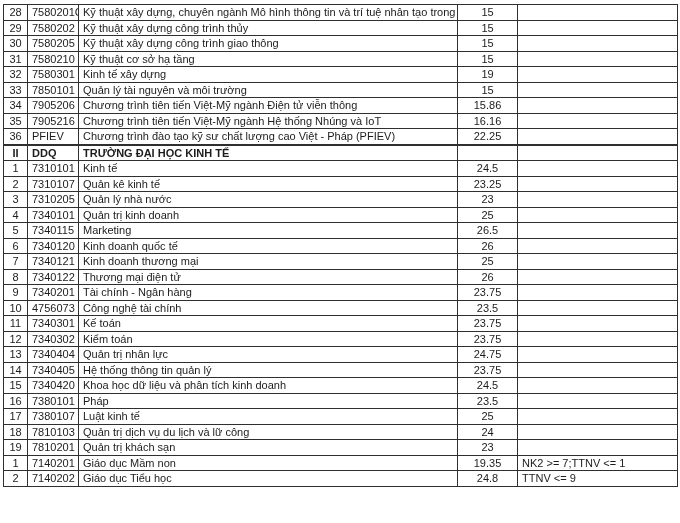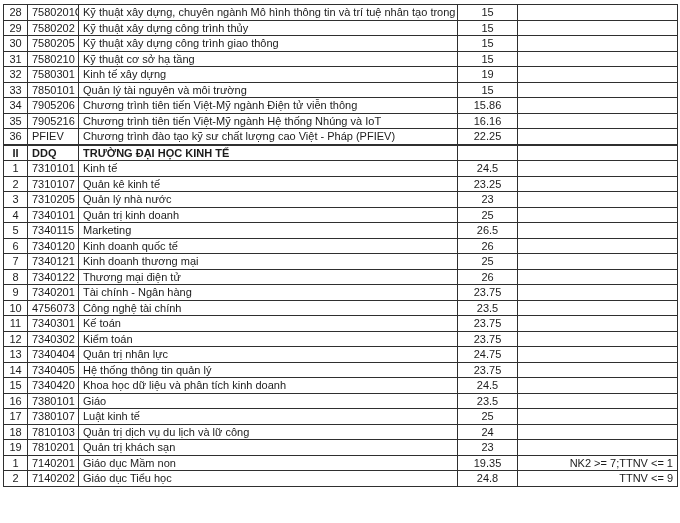--- a/index.html
+++ b/index.html
@@ -43,21 +43,21 @@
     padding: 1px 4px;
     vertical-align: middle;
     overflow: hidden;
     white-space: nowrap;
     background: #ffffff;
   }
   td.col-stt   { text-align: center; padding: 1px 1px; }
   td.col-code  { text-align: left; }
   td.col-name  { text-align: left; white-space: normal; }
   td.col-score { text-align: center; }
-  td.col-notes { text-align: right; }
+  td.col-notes { text-align: left; }
 
   tr.section-row td {
     font-weight: bold;
     border-top-width: 2px;
   }
 </style>
 </head>
 <body>
 
 <div class="page">
@@ -242,21 +242,21 @@
           <tr>
             <td class="col-stt">15</td>
             <td class="col-code">7340420</td>
             <td class="col-name">Khoa học dữ liệu và phân tích kinh doanh</td>
             <td class="col-score">24.5</td>
             <td class="col-notes"></td>
           </tr>
           <tr>
             <td class="col-stt">16</td>
             <td class="col-code">7380101</td>
-            <td class="col-name">Giáo</td>
+            <td class="col-name">Pháp</td>
             <td class="col-score">23.5</td>
             <td class="col-notes"></td>
           </tr>
           <tr>
             <td class="col-stt">17</td>
             <td class="col-code">7380107</td>
             <td class="col-name">Luật kinh tế</td>
             <td class="col-score">25</td>
             <td class="col-notes"></td>
           </tr>

